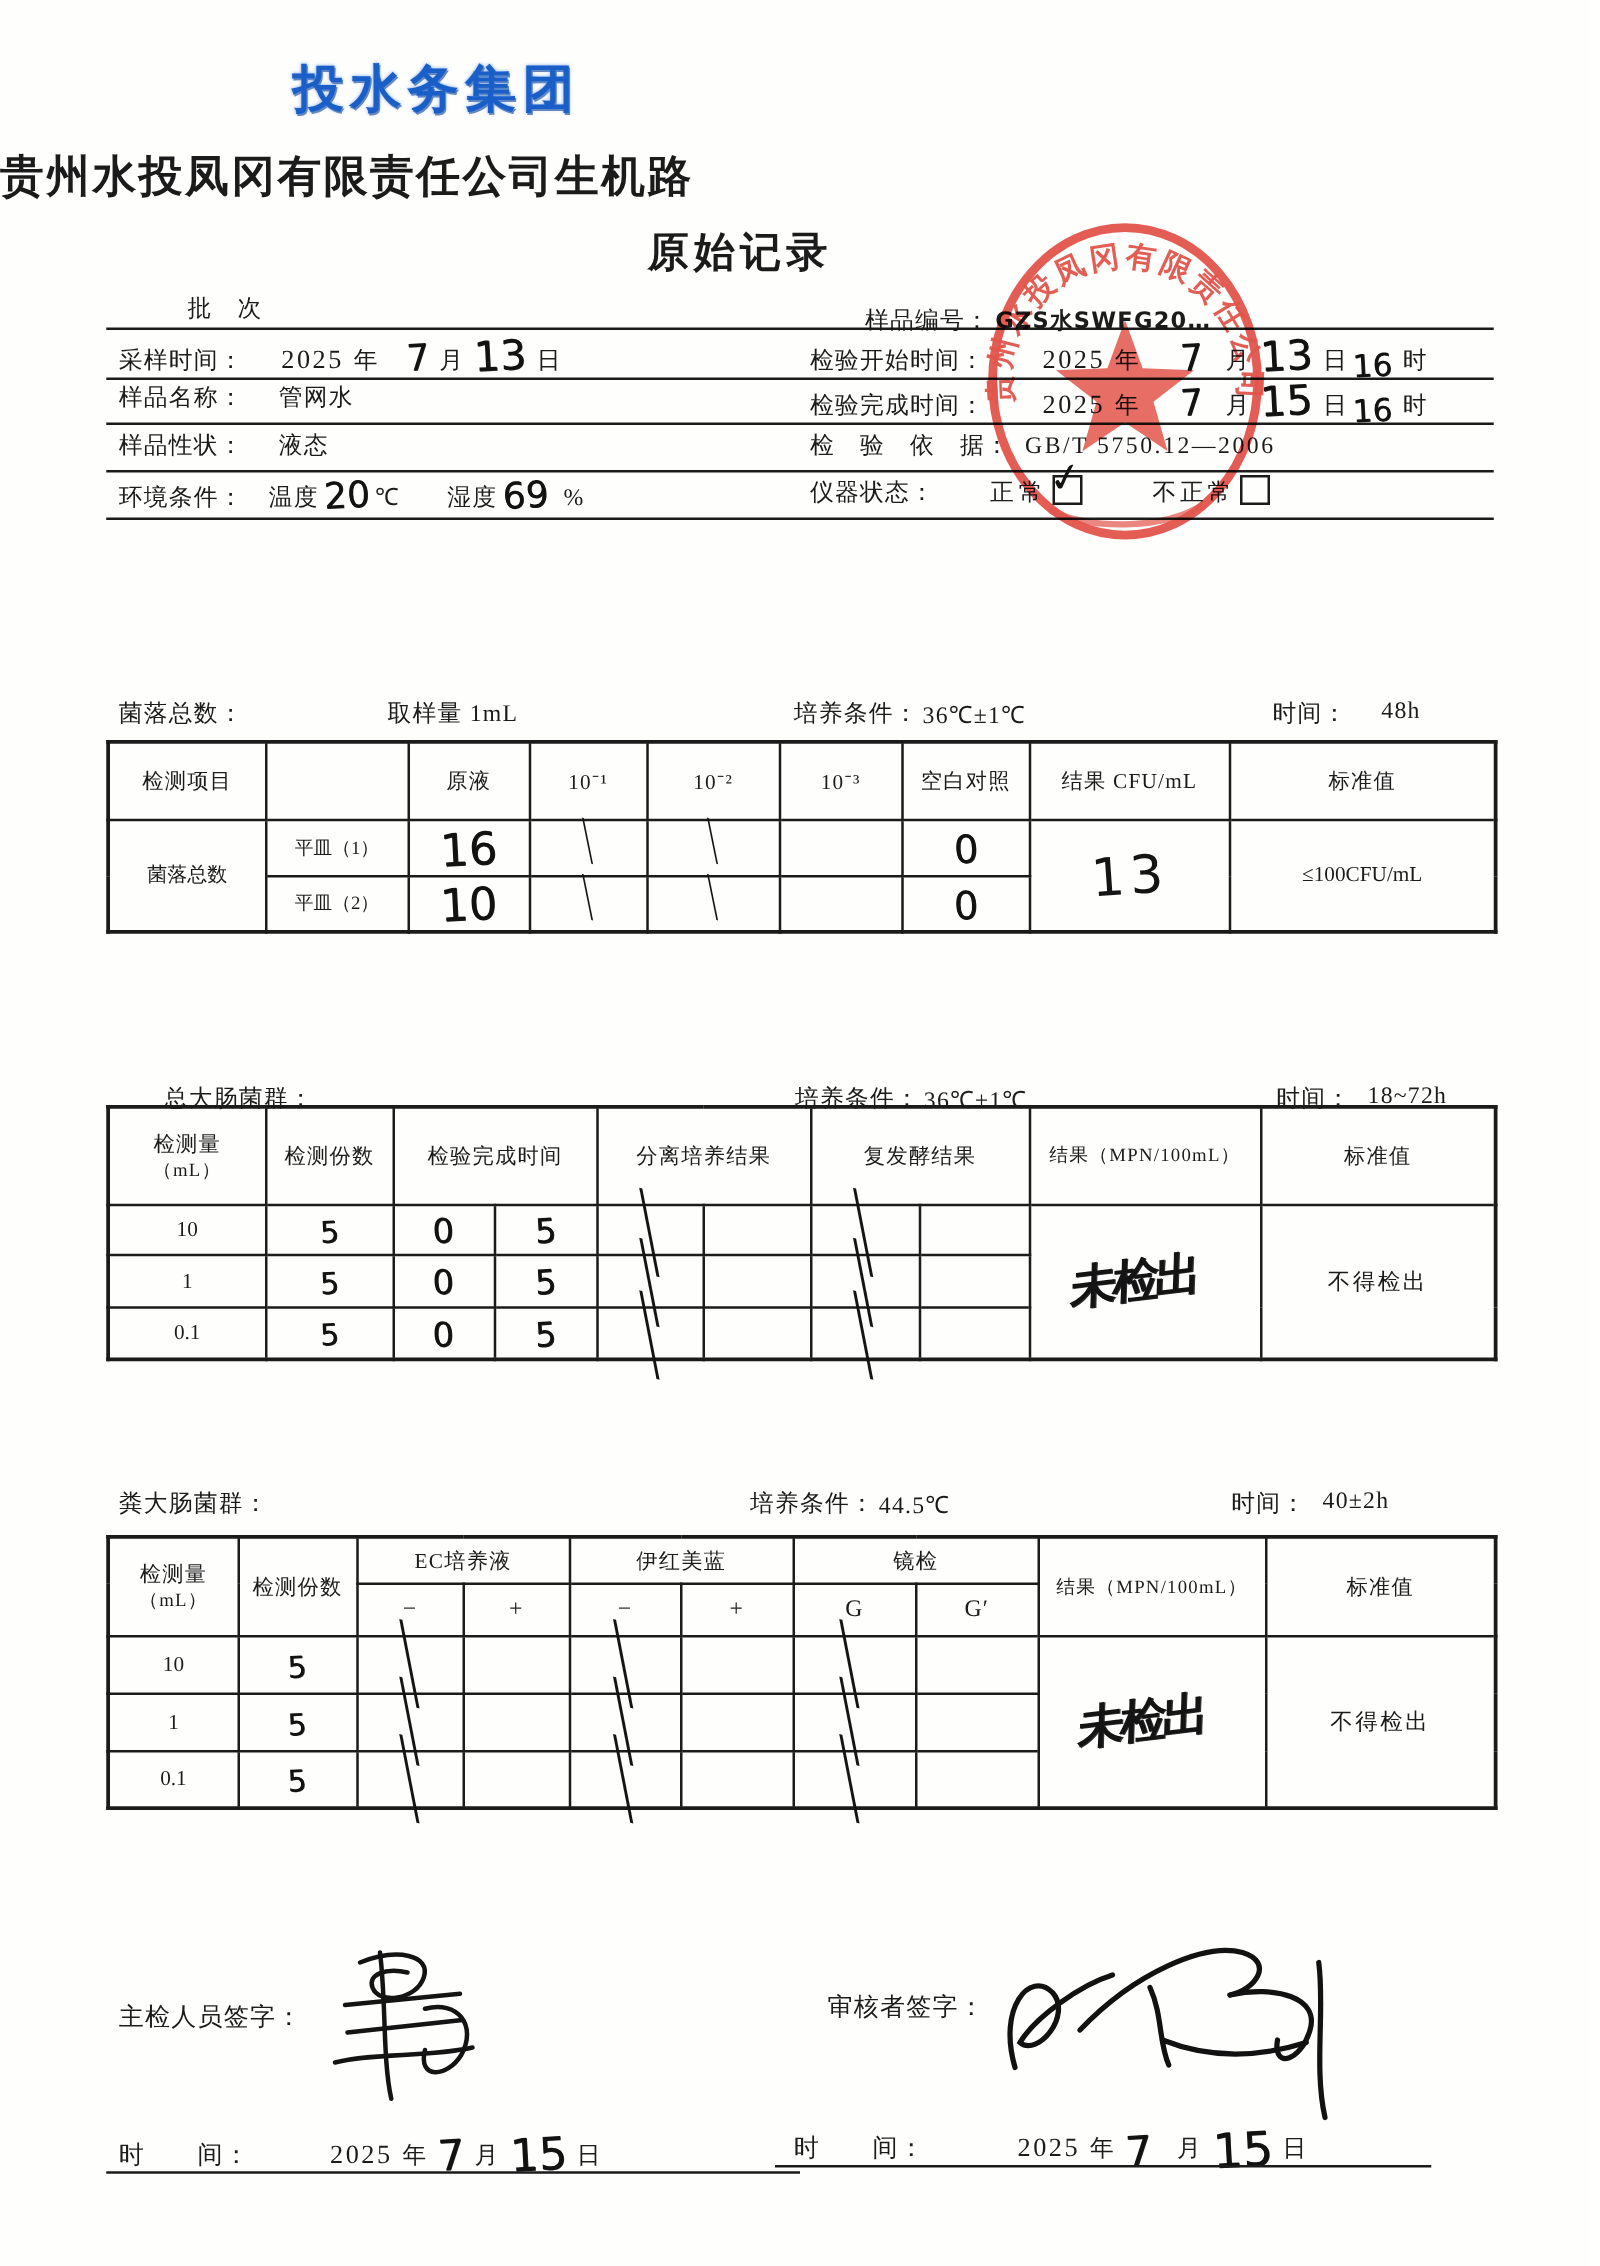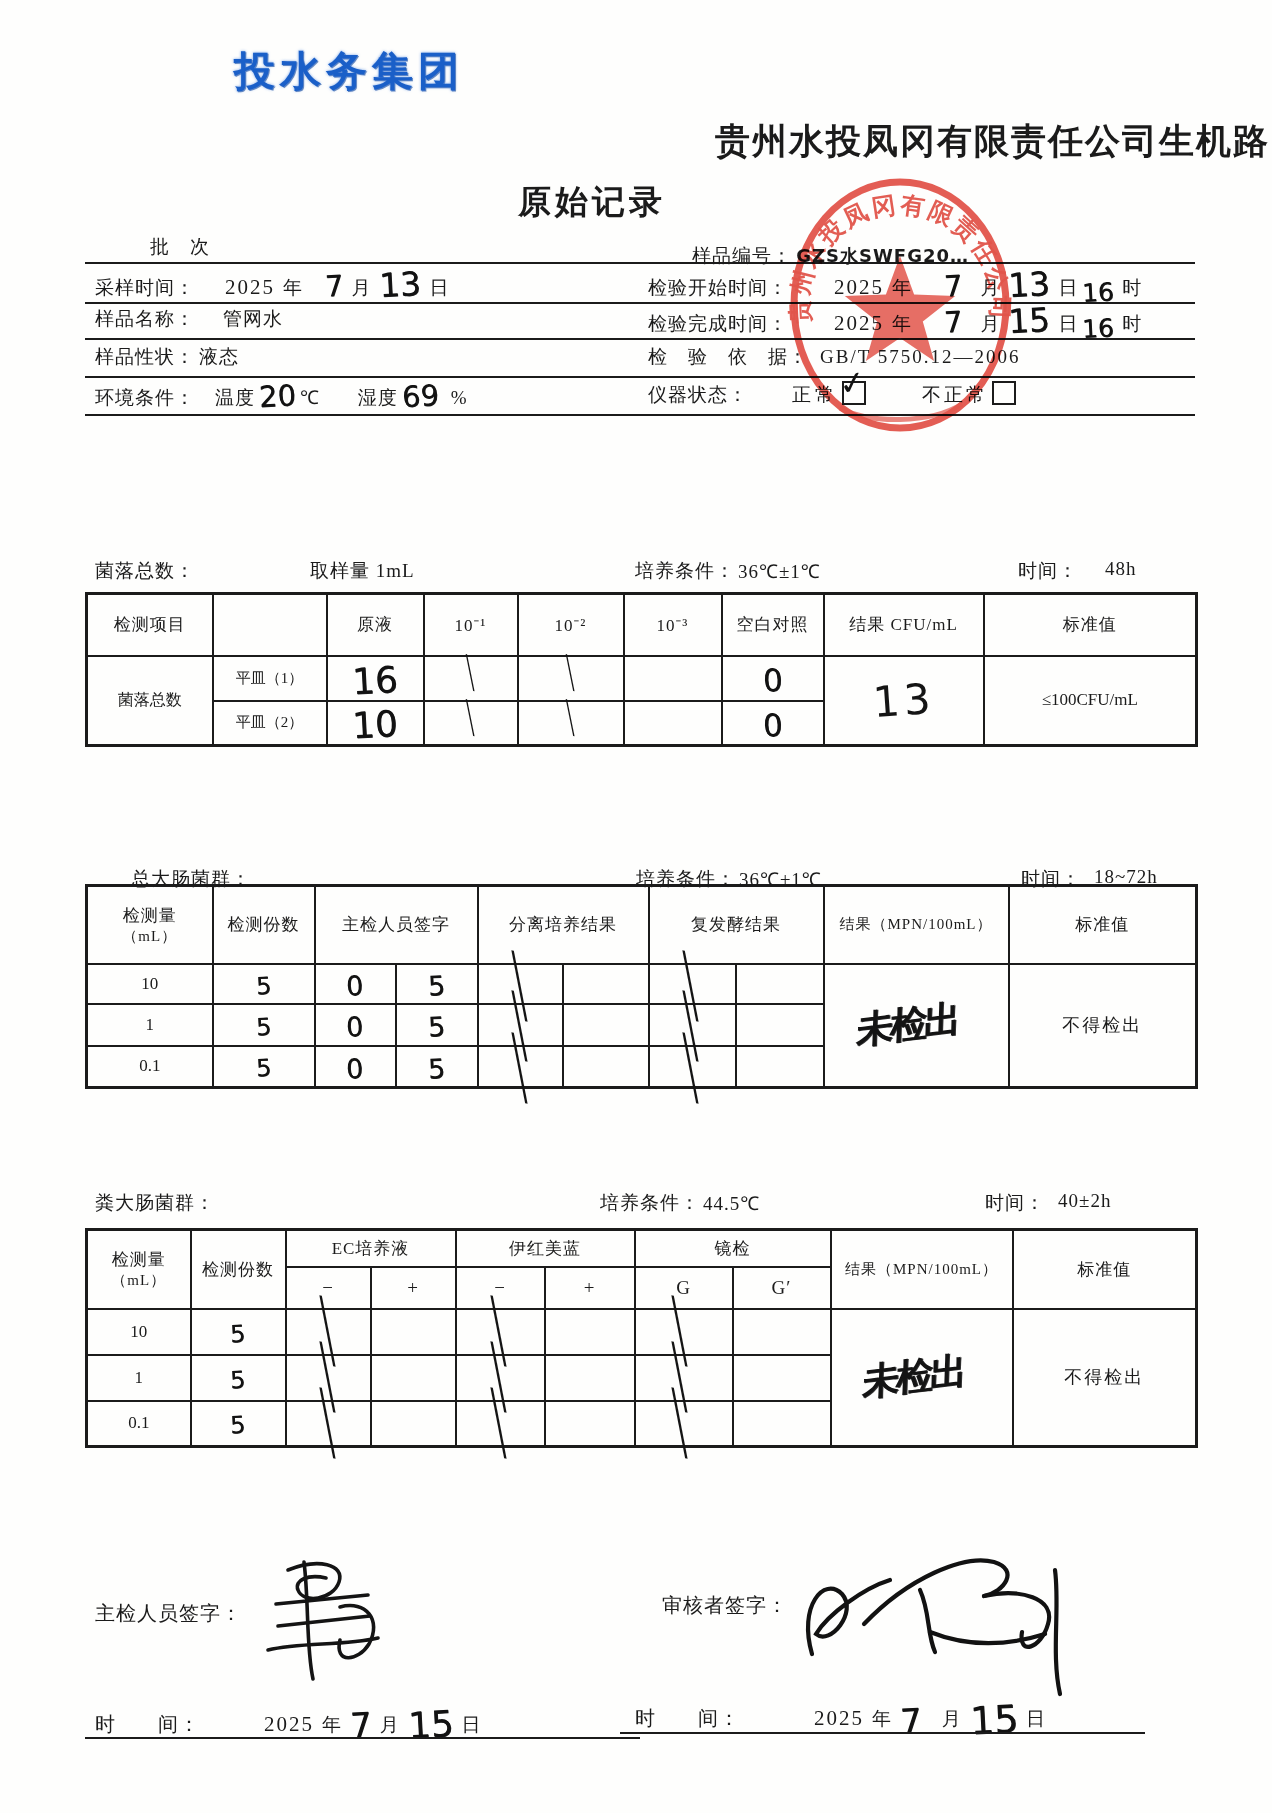--- a/index.html
+++ b/index.html
@@ -3,21 +3,21 @@
 <meta charset="utf-8">
 <style>
   :root { --red:#dd3428; --blue:#1a5fc8; --ink:#1b1b1b; }
   html,body{margin:0;padding:0;background:#ffffff;}
   .page{position:relative;width:1272px;height:1813px;background:#fefefdff;overflow:hidden;
         font-family:"Liberation Serif",serif;color:var(--ink);}
   .abs{position:absolute;}
   
   .logo{left:234px;top:44px;font-size:41px;font-weight:bold;color:var(--blue);
         letter-spacing:5px;text-shadow:0 0 3px rgba(70,130,225,.75),1px 1px 0 rgba(10,60,140,.6);}
-  .title{left:0;width:1270px;top:118px;text-align:right;font-size:35px;font-weight:bold;letter-spacing:2px;}
+  .title{left:0;width:1270px;top:118px;text-align:left;font-size:35px;font-weight:bold;letter-spacing:2px;}
   .subtitle{left:0;width:1120px;top:180px;text-align:center;font-size:33px;font-weight:bold;letter-spacing:4px;margin-left:32px;}
   .batch{left:150px;top:234px;font-size:18px;letter-spacing:10px;}
   .sampleno{left:692px;top:243px;font-size:17px;}
   .sampleno .v{font-family:"DejaVu Sans",sans-serif;font-size:18px;font-weight:bold;letter-spacing:1px;}
   
   .frow{position:absolute;left:85px;width:1110px;height:38px;border-bottom:2px solid var(--ink);line-height:37px;}
   .frow.first{border-top:2px solid var(--ink);}
   .fl{position:absolute;left:10px;top:0;white-space:nowrap;}
   .fr{position:absolute;left:563px;top:0;white-space:nowrap;}
   .lab{font-size:19px;letter-spacing:1px;}
@@ -104,21 +104,21 @@
       <span class="hw big">15</span>
       <span class="pv u">日</span>
       <span class="hw hr">16</span>
       <span class="pv u">时</span>
     </span>
   </div>
 
   <div class="frow" style="top:338px;">
     <span class="fl">
       <span class="lab">样品性状：</span>
-      <span class="pv" style="">液态</span>
+      <span class="pv" style="margin-left:24px;">液态</span>
     </span>
     <span class="fr">
       <span class="lab">检　验　依　据：</span>
       <span class="pv" style="margin-left:8px;letter-spacing:2px;">GB/T 5750.12—2006</span>
     </span>
   </div>
 
   <div class="frow" style="top:376px;">
     <span class="fl">
       <span class="lab">环境条件：</span>
@@ -215,21 +215,21 @@
       <col style="width:185px">
         <col style="width:188px">
     </colgroup>
     <tbody>
         <tr style="height:78px;">
       <td class="hcell">
         <div>检测量</div>
         <div style="font-size:15px;">（mL）</div>
       </td>
       <td class="hcell">检测份数</td>
-      <td class="hcell" colspan="2">主检人员签字</td>
+      <td class="hcell" colspan="2">检验完成时间</td>
       <td class="hcell" colspan="2">分离培养结果</td>
       <td class="hcell" colspan="2">复发酵结果</td>
       <td class="hcell" style="font-size:15px;">结果（MPN/100mL）</td>
       <td class="hcell">标准值</td>
     </tr>
     <tr style="height:40px;">
       <td>10</td>
       <td><span class="hw" style="font-size:24px;">5</span></td>
       <td><span class="hw" style="font-size:27px;">0</span></td>
       <td><span class="hw" style="font-size:27px;">5</span></td>

